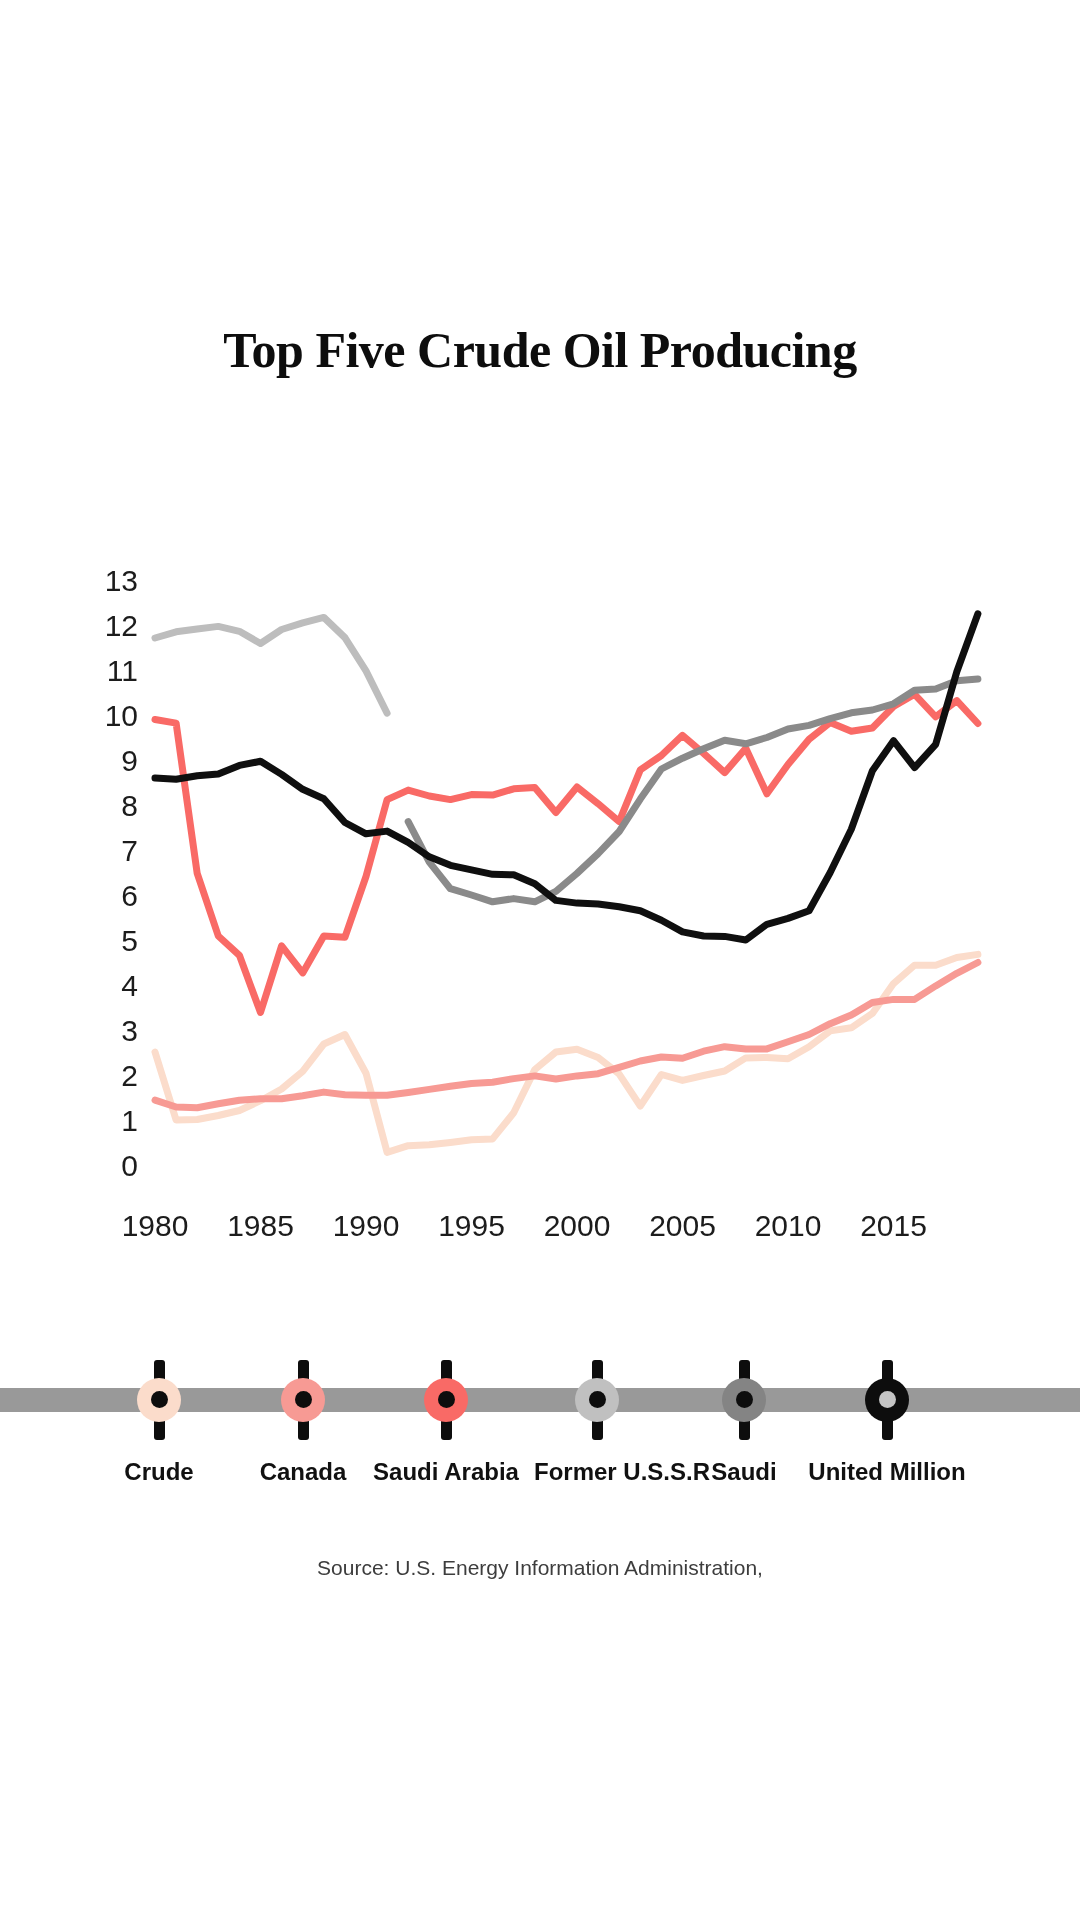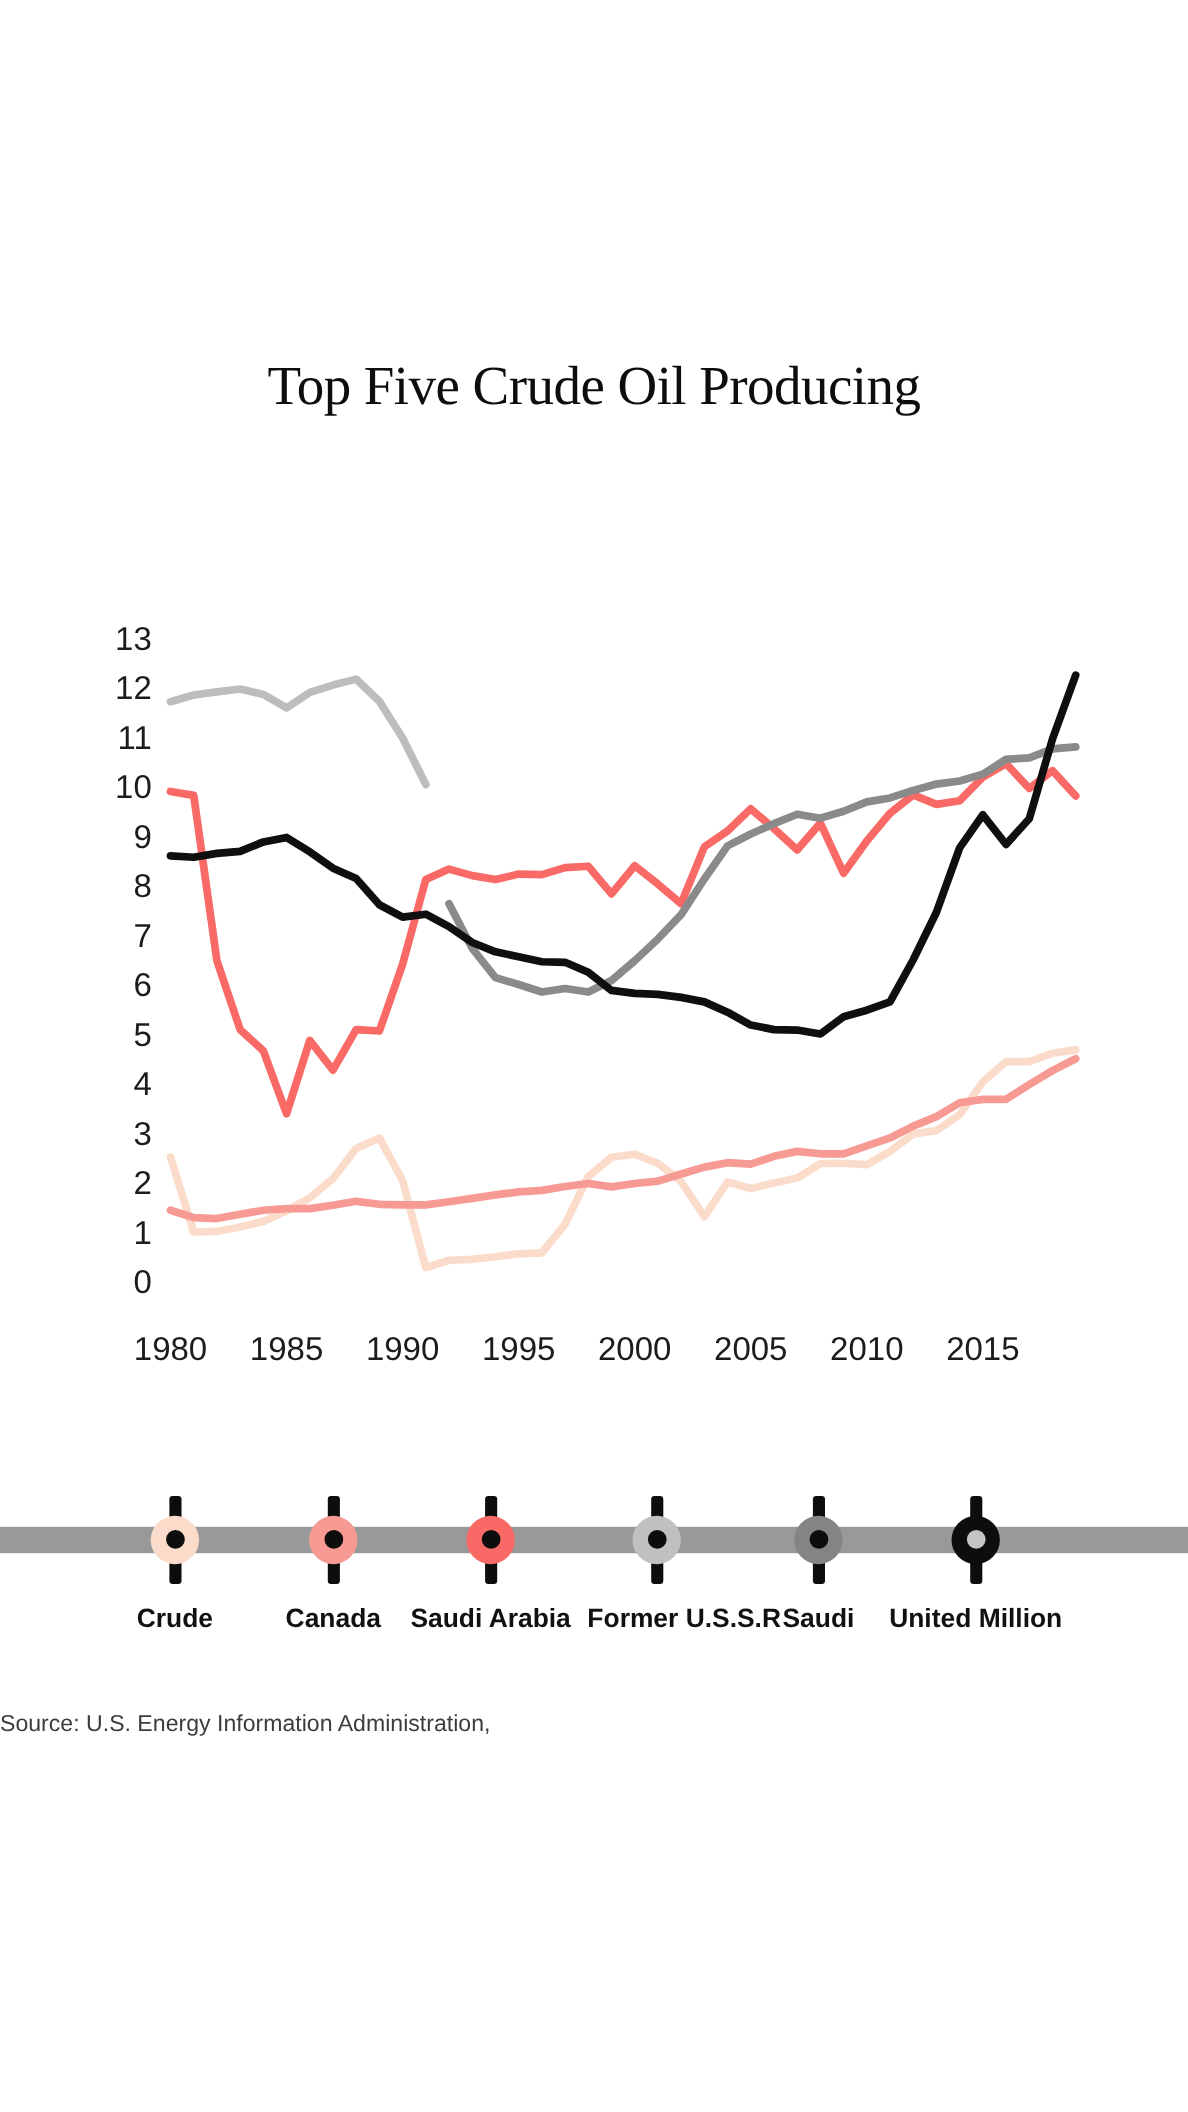--- a/index.html
+++ b/index.html
@@ -11,21 +11,21 @@
     overflow:hidden;
     font-family:"Liberation Sans", sans-serif;
   }
   .chart-title{
     position:absolute;
     top:312px;
     left:0;
     width:1080px;
     text-align:center;
     font-family:"Liberation Serif", serif;
-    font-weight:400;
+    font-weight:700;
     font-size:50px;
     line-height:77px;
     letter-spacing:-0.5px;
     color:#0d0d0d;
   }
   #chart-svg{
     position:absolute;
     top:0;
     left:0;
   }
@@ -71,21 +71,21 @@
     font-size:24px;
     font-weight:600;
     color:#111111;
     white-space:nowrap;
   }
   .source-text{
     position:absolute;
     top:1552px;
     left:0;
     width:1080px;
-    text-align:left;
+    text-align:center;
     font-size:21px;
     line-height:31px;
     color:#3d3d3d;
   }
 </style>
 </head>
 <body>
 
 <div class="page">
 

